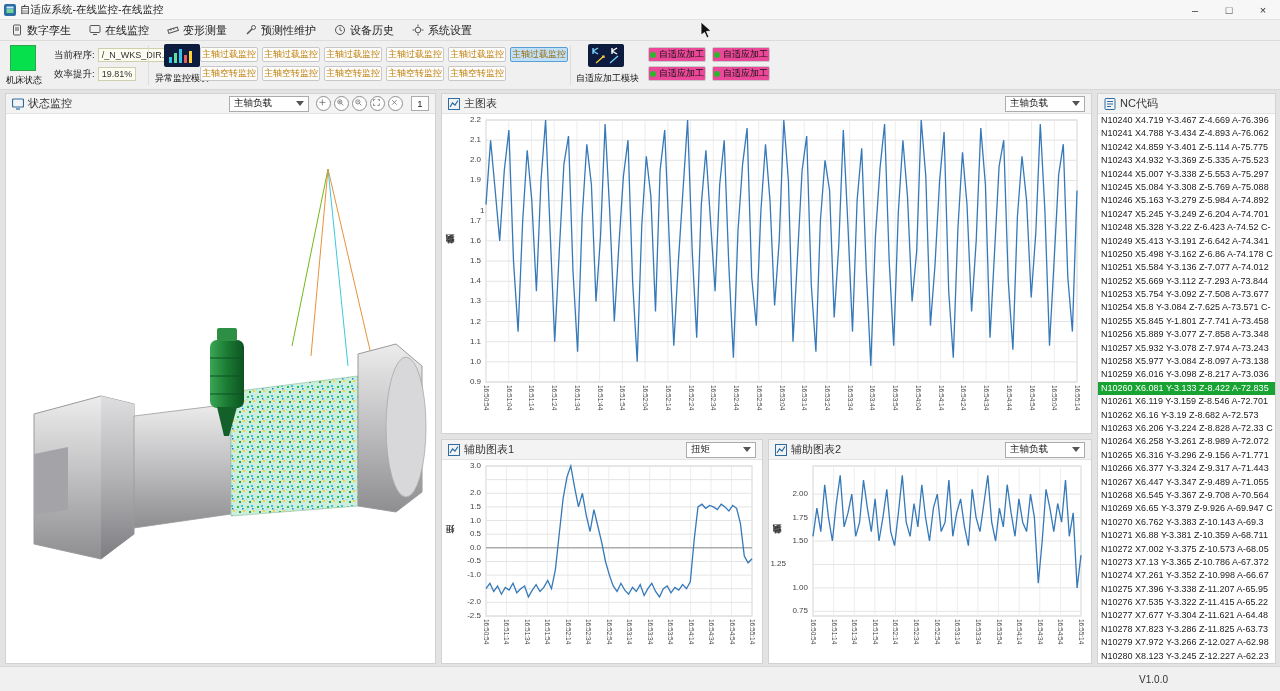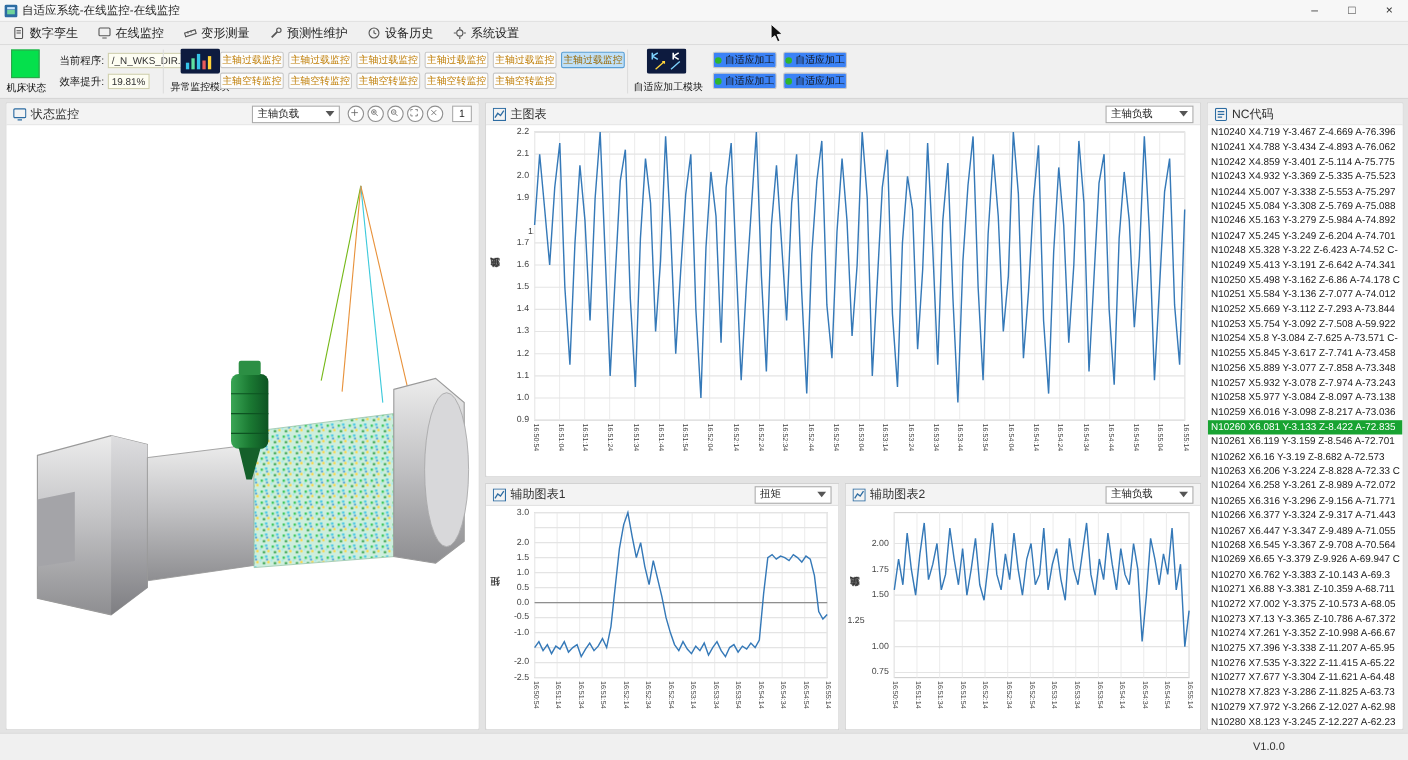--- a/index.html
+++ b/index.html
@@ -34,21 +34,21 @@
     padding:1px 3px; white-space:nowrap; max-width:76px; overflow:hidden; }
   .module-badge { position:absolute; width:60px; text-align:center; }
   .module-badge svg { width:36px; height:23px; }
   .module-label { font-size:9px; color:#111; margin-top:1px; white-space:nowrap; }
   .vdiv { position:absolute; top:4px; height:40px; width:1px; background:#dddddd; }
 
   .mon-btn { position:absolute; width:58px; height:15px; background:#fdfdfd; border:1px solid #c8c8c8;
     border-radius:2px; font-size:9px; color:#c07f08; display:flex; align-items:center; justify-content:center;
     white-space:nowrap; }
   .mon-btn.selected { background:#bfe0f8; border-color:#5a9fd4; color:#9a6a06; }
-  .adaptive-btn { position:absolute; width:58px; height:15px; background:#3b82f6; border:1px solid #c8c8c8;
+  .adaptive-btn { position:absolute; width:58px; height:15px; background:#ec4899; border:1px solid #c8c8c8;
     border-radius:2px; font-size:9px; color:#111; display:flex; align-items:center; justify-content:center; gap:3px; }
   .adaptive-btn .dot { width:6px; height:6px; border-radius:50%; background:#2db52d; }
 
   
   .panel { position:absolute; background:#ffffff; border:1px solid #d2d2d2; }
   .panel-header { height:20px; display:flex; align-items:center; gap:4px; padding:0 6px;
     background:#f3f3f3; border-bottom:1px solid #e3e3e3; font-size:11px; color:#333; }
   .panel-header svg { width:12px; height:12px; }
   .dropdown { display:flex; align-items:center; justify-content:space-between; width:80px; height:16px;
     background:#ffffff; border:1px solid #ababab; font-size:9.5px; color:#222; padding:0 4px; }
@@ -582,23 +582,23 @@
       <div class="nc-row">N10243 X4.932 Y-3.369 Z-5.335 A-75.523</div>
       <div class="nc-row">N10244 X5.007 Y-3.338 Z-5.553 A-75.297</div>
       <div class="nc-row">N10245 X5.084 Y-3.308 Z-5.769 A-75.088</div>
       <div class="nc-row">N10246 X5.163 Y-3.279 Z-5.984 A-74.892</div>
       <div class="nc-row">N10247 X5.245 Y-3.249 Z-6.204 A-74.701</div>
       <div class="nc-row">N10248 X5.328 Y-3.22 Z-6.423 A-74.52 C-</div>
       <div class="nc-row">N10249 X5.413 Y-3.191 Z-6.642 A-74.341</div>
       <div class="nc-row">N10250 X5.498 Y-3.162 Z-6.86 A-74.178 C</div>
       <div class="nc-row">N10251 X5.584 Y-3.136 Z-7.077 A-74.012</div>
       <div class="nc-row">N10252 X5.669 Y-3.112 Z-7.293 A-73.844</div>
-      <div class="nc-row">N10253 X5.754 Y-3.092 Z-7.508 A-59.922</div>
+      <div class="nc-row">N10253 X5.754 Y-3.092 Z-7.508 A-73.677</div>
       <div class="nc-row">N10254 X5.8 Y-3.084 Z-7.625 A-73.571 C-</div>
-      <div class="nc-row">N10255 X5.845 Y-3.617 Z-7.741 A-73.458</div>
+      <div class="nc-row">N10255 X5.845 Y-1.801 Z-7.741 A-73.458</div>
       <div class="nc-row">N10256 X5.889 Y-3.077 Z-7.858 A-73.348</div>
       <div class="nc-row">N10257 X5.932 Y-3.078 Z-7.974 A-73.243</div>
       <div class="nc-row">N10258 X5.977 Y-3.084 Z-8.097 A-73.138</div>
       <div class="nc-row">N10259 X6.016 Y-3.098 Z-8.217 A-73.036</div>
       <div class="nc-row hl">N10260 X6.081 Y-3.133 Z-8.422 A-72.835</div>
       <div class="nc-row">N10261 X6.119 Y-3.159 Z-8.546 A-72.701</div>
       <div class="nc-row">N10262 X6.16 Y-3.19 Z-8.682 A-72.573</div>
       <div class="nc-row">N10263 X6.206 Y-3.224 Z-8.828 A-72.33 C</div>
       <div class="nc-row">N10264 X6.258 Y-3.261 Z-8.989 A-72.072</div>
       <div class="nc-row">N10265 X6.316 Y-3.296 Z-9.156 A-71.771</div>

